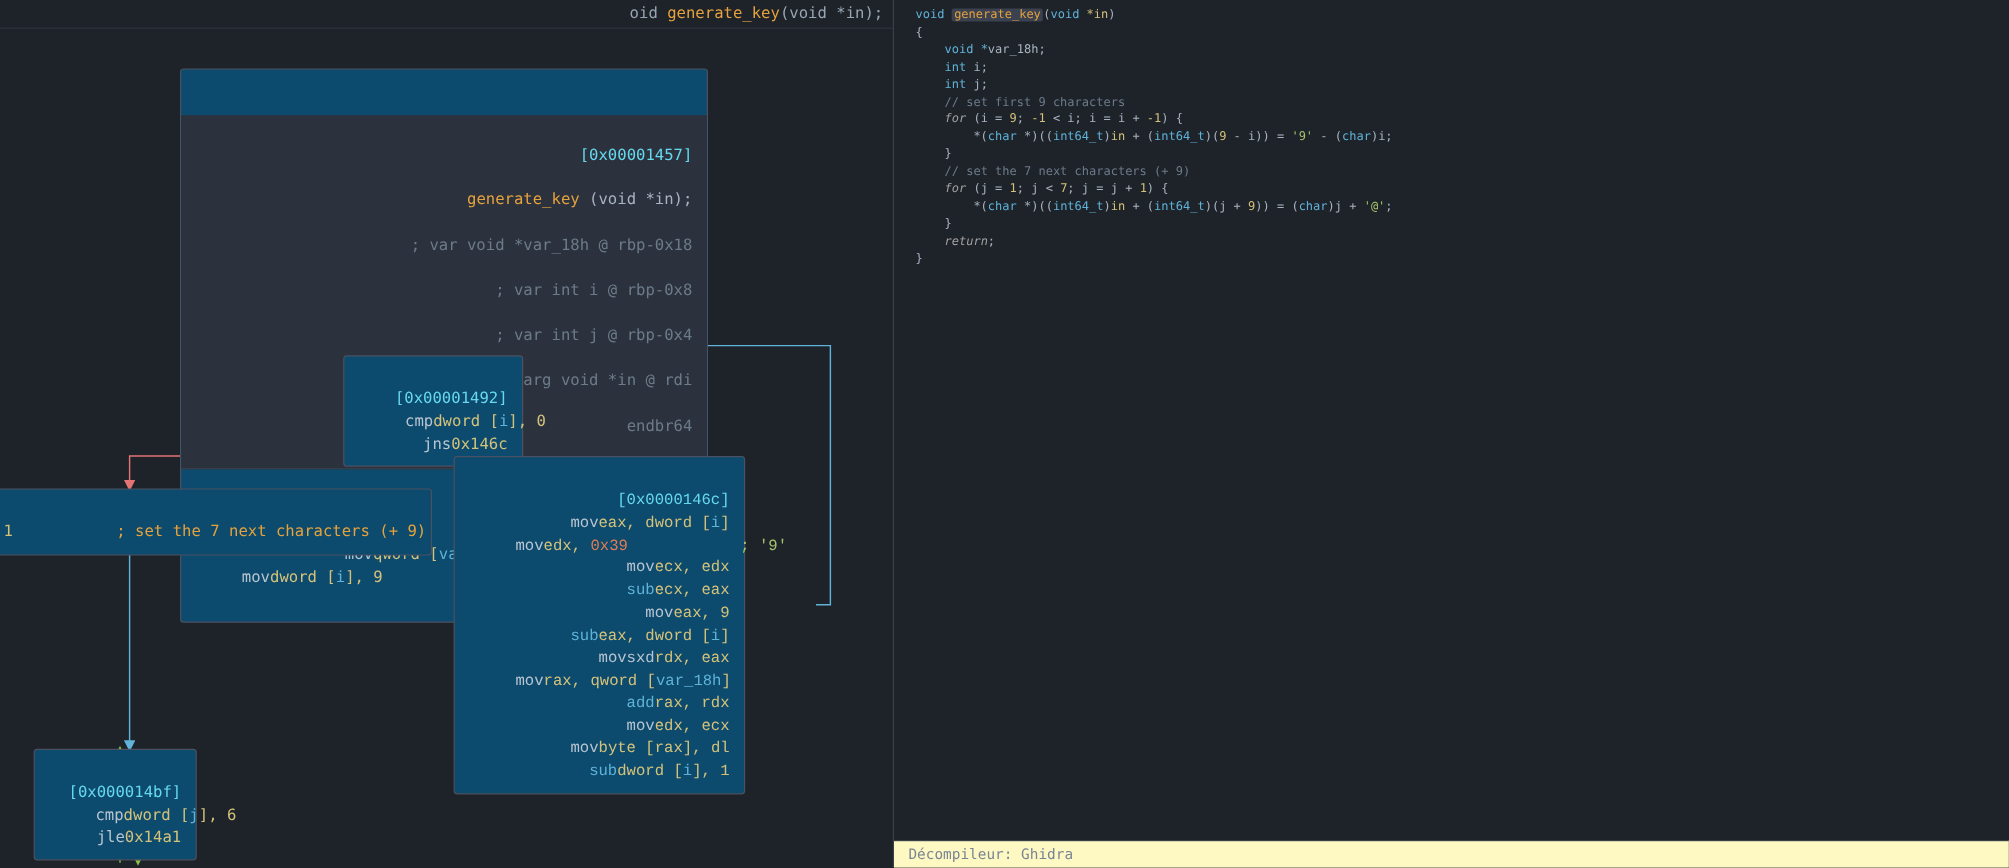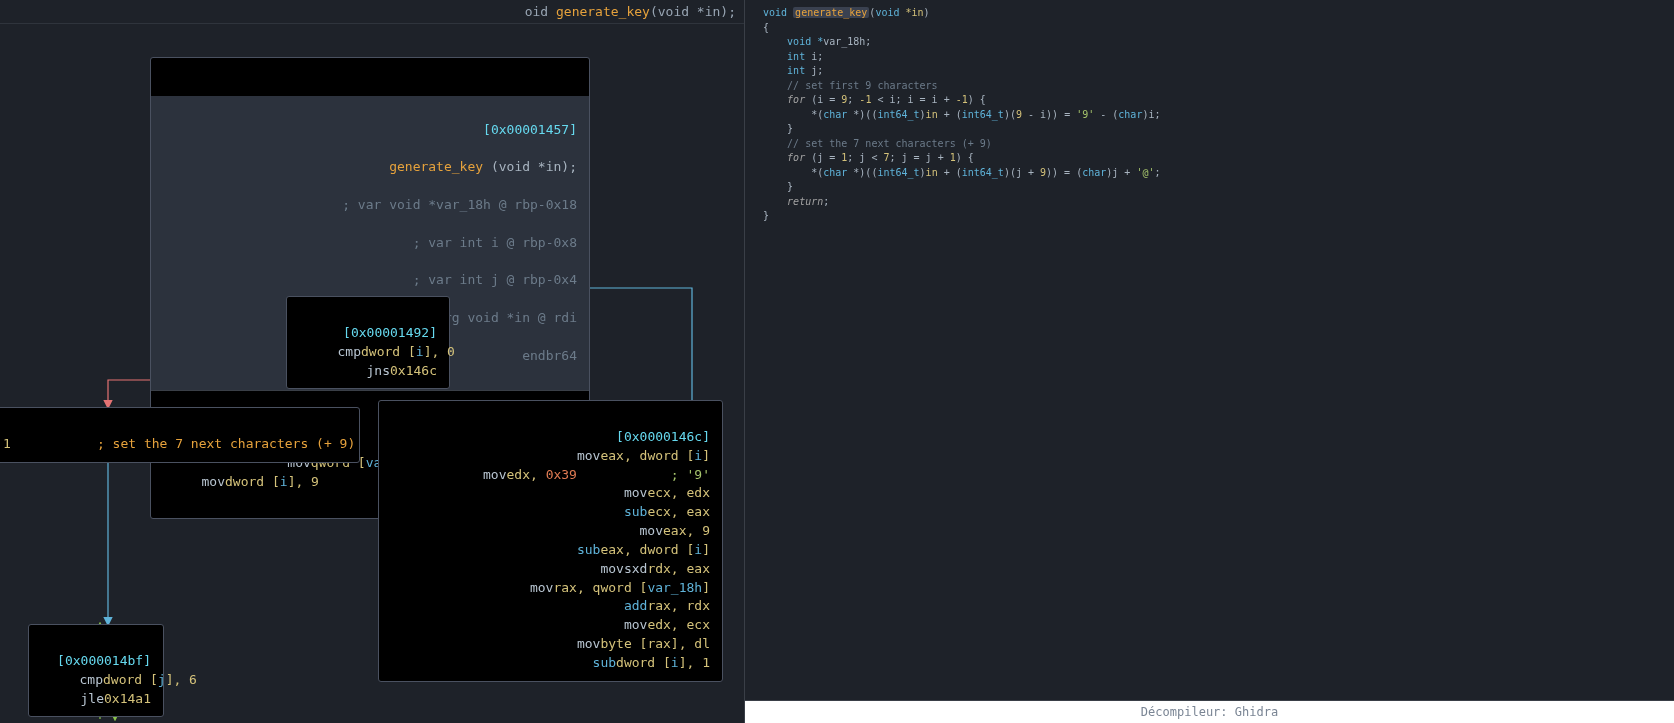--- a/index.html
+++ b/index.html
@@ -30,21 +30,21 @@
       font-size: 13px;
       border-bottom: 1px solid #2f343c;
     }
     .graph-area {
       position: relative;
       width: 100%;
       height: 100%;
     }
     .node {
       position: absolute;
-      background: #000000;
+      background: #0c4a6e;
       border: 1px solid #4a5160;
       border-radius: 3px;
       padding: 8px 12px;
       font-family: monospace;
       font-size: 13px;
       line-height: 1.45;
       white-space: pre;
     }
     .node-header {
       background: #2c323d;
@@ -84,24 +84,24 @@
       white-space: pre;
     }
     .decomp-code .line { display: block; }
     .hl-bg { background: #3a4150; border-radius: 2px; padding: 0 2px; }
     .status-bar {
       position: absolute;
       bottom: 0; right: 0;
       padding: 4px 12px;
       font-size: 12px;
       color: #7a8594;
-      background: #ffffff;
+      background: #fef9c3;
       border-top: 1px solid #3a3f47;
       width: 100%;
-      text-align: center;
+      text-align: left;
     }
   </style>
 </head>
 <body>
 
 <div class="left-panel">
   <div class="panel-header">
     <span>oid </span><span class="func-name">generate_key</span><span>(void *in);</span>
   </div>
   <div class="graph-area">
@@ -142,29 +142,29 @@
         <span class="comment">; var int j @ rbp-0x4</span><br>
         <span class="comment">; arg void *in @ rdi</span><br>
         <span class="comment">endbr64</span>
       </div>
 <span class="opcode">push</span><span class="reg">rbp</span>
 <span class="opcode">mov</span><span class="reg">rbp, rsp</span>
 <span class="opcode">mov</span><span class="reg">qword [</span><span class="var">var_18h</span><span class="reg">], rdi</span>        <span class="comment-inline">; arg1</span>
 <span class="opcode">mov</span><span class="reg">dword [</span><span class="var">i</span><span class="reg">], </span><span class="num">9</span>           <span class="comment-inline">; set first 9 characters</span>
 <span class="opcode">jmp</span><span class="reg">0x1492</span></div>
 
-    <div class="node" style="left:286px; top:272px; width:164px;">
+    <div class="node" style="left:286px; top:272px; width:150px;">
 <span class="addr">[0x00001492]</span>
 <span class="opcode">cmp</span><span class="reg">dword [</span><span class="var">i</span><span class="reg">], </span><span class="num">0</span>
 <span class="opcode">jns</span><span class="reg">0x146c</span></div>
 
     <div class="node" style="left:-10px; top:383px; width:370px;">
 <span class="num">1</span>           <span class="comment-inline">; set the 7 next characters (+ 9)</span></div>
 
-    <div class="node" style="left:378px; top:376px; width:345px;">
+    <div class="node" style="left:378px; top:356px; width:243px;font-family:Liberation Mono, monospace;">
 <span class="addr">[0x0000146c]</span>
 <span class="opcode">mov</span><span class="reg">eax, dword [</span><span class="var">i</span><span class="reg">]</span>
 <span class="opcode">mov</span><span class="reg">edx, </span><span class="hex">0x39</span>            <span class="str">; '9'</span>
 <span class="opcode">mov</span><span class="reg">ecx, edx</span>
 <span class="opcode-sub">sub</span><span class="reg">ecx, eax</span>
 <span class="opcode">mov</span><span class="reg">eax, </span><span class="num">9</span>
 <span class="opcode-sub">sub</span><span class="reg">eax, dword [</span><span class="var">i</span><span class="reg">]</span>
 <span class="opcode">movsxd</span><span class="reg">rdx, eax</span>
 <span class="opcode">mov</span><span class="reg">rax, qword [</span><span class="var">var_18h</span><span class="reg">]</span>
 <span class="opcode-sub">add</span><span class="reg">rax, rdx</span>

